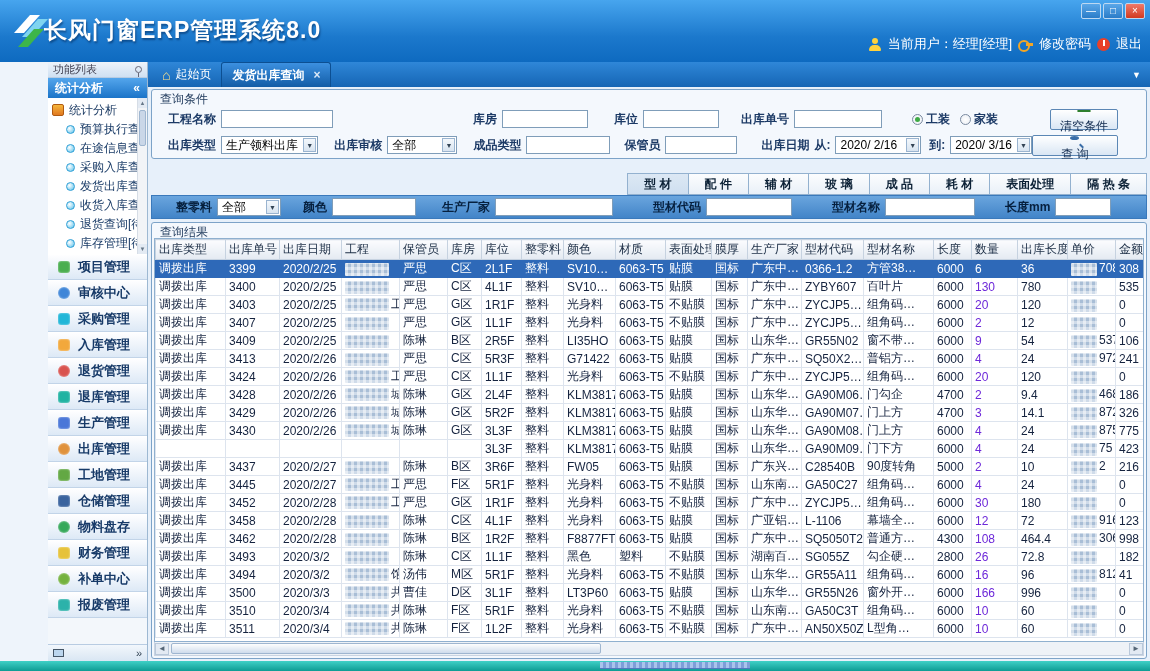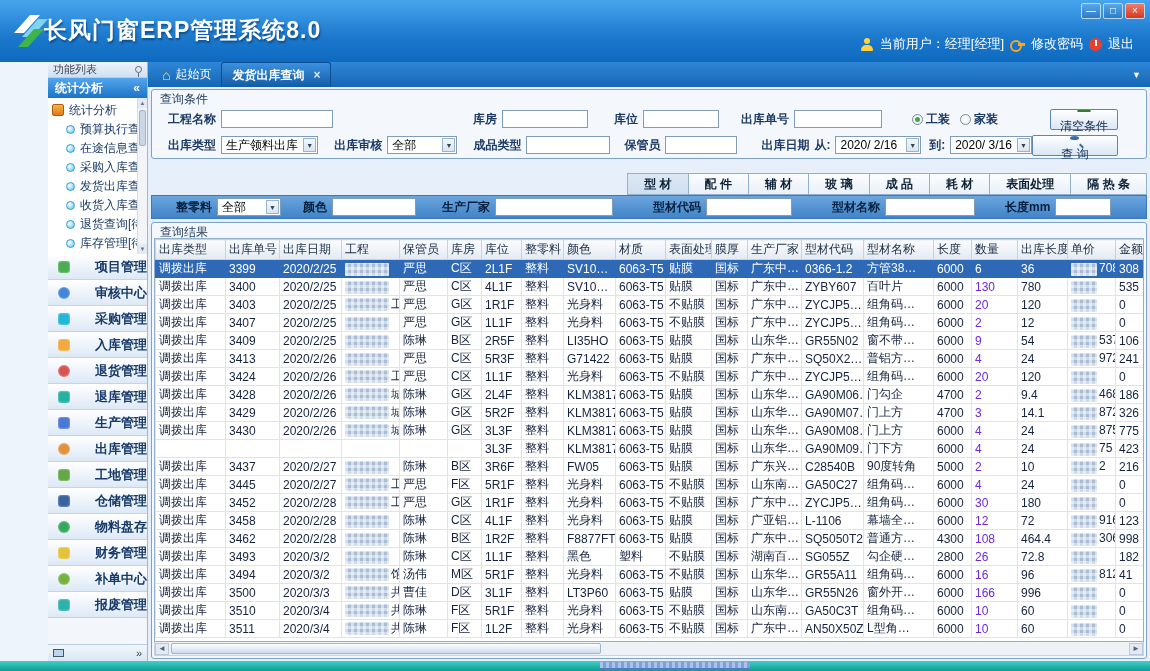--- a/index.html
+++ b/index.html
@@ -6,21 +6,21 @@
   *{box-sizing:border-box;font-family:"Liberation Sans","DejaVu Sans",sans-serif;}
   #app{position:relative;width:1150px;height:671px;overflow:hidden;background:#e7f0fa;font-size:12px;}
 
   
   .titlebar{position:absolute;top:0;left:0;right:0;height:62px;background:linear-gradient(#47a5ee,#1b78cc 60%,#0e6ac0);}
   .logo{position:absolute;left:10px;top:11px;width:42px;height:40px;}
   .app-title{position:absolute;left:44px;top:15px;font-size:23px;font-weight:bold;color:#fff;letter-spacing:1px;text-shadow:1px 2px 2px rgba(0,40,90,.55);}
   .win-controls{position:absolute;top:3px;right:5px;display:flex;gap:2px;}
   .wbtn{width:20px;height:16px;background:linear-gradient(#5aa7e8,#2a7cc8);border:1px solid #bcd8f2;color:#fff;font-size:10px;line-height:1;display:flex;align-items:center;justify-content:center;border-radius:2px;cursor:pointer;}
   .wbtn.close{background:linear-gradient(#f07a6a,#d13a20);}
-  .userbar{position:absolute;right:16px;bottom:9px;display:flex;align-items:center;gap:6px;color:#fff;font-size:13px;}
+  .userbar{position:absolute;right:8px;bottom:9px;display:flex;align-items:center;gap:6px;color:#fff;font-size:13px;}
   .userbar a{color:#fff;text-decoration:none;cursor:pointer;}
   .uico{width:14px;height:13px;position:relative;display:inline-block;}
   .uico::before{content:"";position:absolute;left:4px;top:0;width:6px;height:6px;border-radius:50%;background:#ffd23e;}
   .uico::after{content:"";position:absolute;left:1px;bottom:0;width:12px;height:6px;border-radius:5px 5px 1px 1px;background:#ffd23e;}
   .kico{width:15px;height:9px;position:relative;display:inline-block;}
   .kico::before{content:"";position:absolute;left:0;top:0;width:8px;height:8px;border:2px solid #f5a623;border-radius:50%;}
   .kico::after{content:"";position:absolute;left:8px;top:3px;width:7px;height:3px;background:#f5a623;}
   .pico{width:13px;height:13px;border-radius:50%;background:#e8402a;position:relative;display:inline-block;}
   .pico::after{content:"";position:absolute;left:5.5px;top:2px;width:2px;height:6px;background:#fff;}
 
@@ -33,21 +33,21 @@
   .tree{height:156px;background:#fff;position:relative;overflow:hidden;padding:2px 12px 2px 4px;}
   .tree-root{display:flex;align-items:center;height:20px;cursor:pointer;color:#14345e;}
   .cico{width:12px;height:12px;margin-right:5px;background:linear-gradient(#f6b73c,#e07820);border:1px solid #b05a10;border-radius:2px;flex:none;}
   .tree-item{display:flex;align-items:center;height:19px;padding-left:14px;cursor:pointer;color:#183a66;white-space:nowrap;}
   .tdot{width:9px;height:9px;border-radius:50%;border:1px solid #2e9fd6;background:radial-gradient(circle at 35% 35%,#fff,#57c0ea);margin-right:5px;flex:none;}
   .vsb{position:absolute;right:0;top:0;bottom:0;width:10px;background:#f2f4f7;border-left:1px solid #d6dde6;}
   .vsb .sarr{height:10px;font-size:6px;color:#678;text-align:center;line-height:10px;background:#e3eaf3;}
   .vsb .sarr.dn{position:absolute;bottom:0;left:0;right:0;}
   .vsb .sth{position:absolute;top:12px;left:1px;width:7px;height:36px;background:#cad7e8;border:1px solid #9fb6d0;border-radius:2px;}
   #side-menu{flex:none;}
-  .menu-item{height:26px;display:flex;align-items:center;gap:8px;padding-left:10px;background:linear-gradient(#fefeff,#dde9f6);border-top:1px solid #fff;border-bottom:1px solid #c2d4e8;cursor:pointer;justify-content:space-between;}
+  .menu-item{height:26px;display:flex;align-items:center;gap:8px;padding-left:10px;background:linear-gradient(#fefeff,#dde9f6);border-top:1px solid #fff;border-bottom:1px solid #c2d4e8;cursor:pointer;}
   .mlbl{font-weight:bold;color:#173a68;font-size:13px;}
   .micon{width:12px;height:12px;border-radius:3px;flex:none;box-shadow:inset 0 0 2px rgba(255,255,255,.7);}
   .micon.rnd{border-radius:50%;}
   .side-fill{flex:1;background:#f3f7fb;}
   .side-bottom{height:17px;background:linear-gradient(#f2f7fc,#d9e6f3);border-top:1px solid #b8cce2;display:flex;align-items:center;justify-content:space-between;padding:0 5px;color:#345;}
   .mini-monitor{width:11px;height:8px;border:1px solid #456;background:#bcd6ee;display:inline-block;}
   .chev{font-size:11px;color:#345;cursor:pointer;}
 
   
   .main{position:absolute;top:62px;left:148px;right:0;bottom:10px;}

